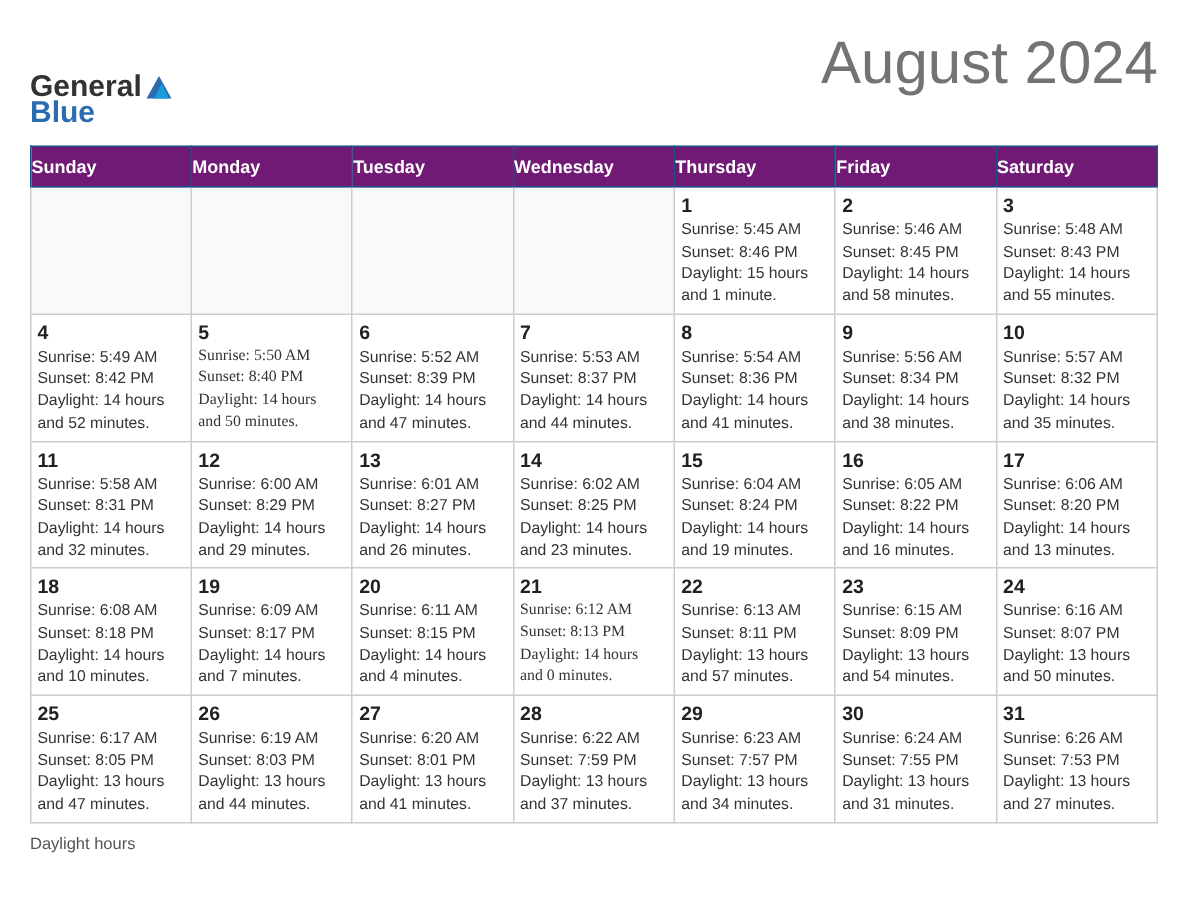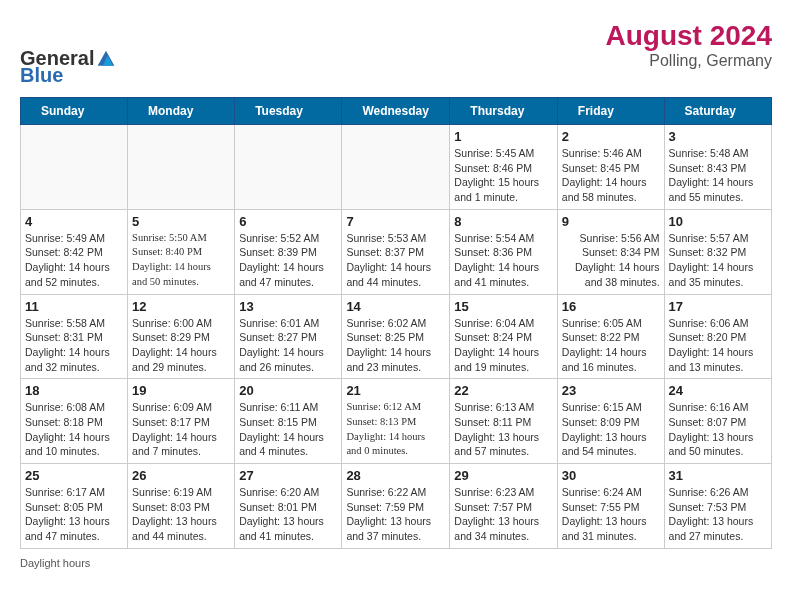--- a/index.html
+++ b/index.html
@@ -38,37 +38,37 @@
     }
     .logo-icon {
       width: 20px;
       height: 20px;
       margin-left: 2px;
     }
     .title-area {
       text-align: right;
     }
     .month-title {
-      font-size: 28px;
-      font-weight: bold;
-      color: #be185d;
+      font-size: 40px;
+      font-weight: normal;
+      color: #737373;
     }
     .location {
       font-size: 16px;
       color: #555;
     }
     .calendar {
       width: 100%;
       border-collapse: collapse;
       font-size: 11px;
     }
     .calendar th {
-      background: #0369a1;
+      background: #701a75;
       color: #fff;
-      padding: 6px 20px;
+      padding: 6px 0;
       text-align: left;
       font-weight: bold;
       font-size: 12px;
       border: 1px solid #1a4f8a;
     }
     .calendar td {
       border: 1px solid #ccc;
       vertical-align: top;
       padding: 4px;
       width: 108px;
@@ -107,21 +107,20 @@
       <span class="logo-general">General</span>
       <svg class="logo-icon" viewBox="0 0 24 24">
         <polygon points="12,2 22,20 2,20" fill="#2b6cb0"></polygon>
         <polygon points="14,8 20,20 8,20" fill="#1a9bdc"></polygon>
       </svg>
     </div>
     <span class="logo-blue" style="margin-top:-6px;">Blue</span>
   </div>
   <div class="title-area">
     <div class="month-title">August 2024</div>
-    <div class="location">Polling, Germany</div>
   </div>
 </div>
 
 <table class="calendar">
   <thead>
     <tr>
     <th>Sunday</th>
         <th>Monday</th>
         <th>Tuesday</th>
         <th>Wednesday</th>
@@ -189,21 +188,21 @@
         </td>
         <td>
           <div class="day-number">8</div>
           <div class="day-info" style="white-space: pre-line;">Sunrise: 5:54 AM
 Sunset: 8:36 PM
 Daylight: 14 hours
 and 41 minutes.</div>
         </td>
         <td>
           <div class="day-number">9</div>
-          <div class="day-info" style="white-space: pre-line; text-align: right;">Sunrise: 5:56 AM
+          <div class="day-info" style="white-space: pre-line;">Sunrise: 5:56 AM
 Sunset: 8:34 PM
 Daylight: 14 hours
 and 38 minutes.</div>
         </td>
         <td>
           <div class="day-number">10</div>
           <div class="day-info" style="white-space: pre-line;">Sunrise: 5:57 AM
 Sunset: 8:32 PM
 Daylight: 14 hours
 and 35 minutes.</div>

